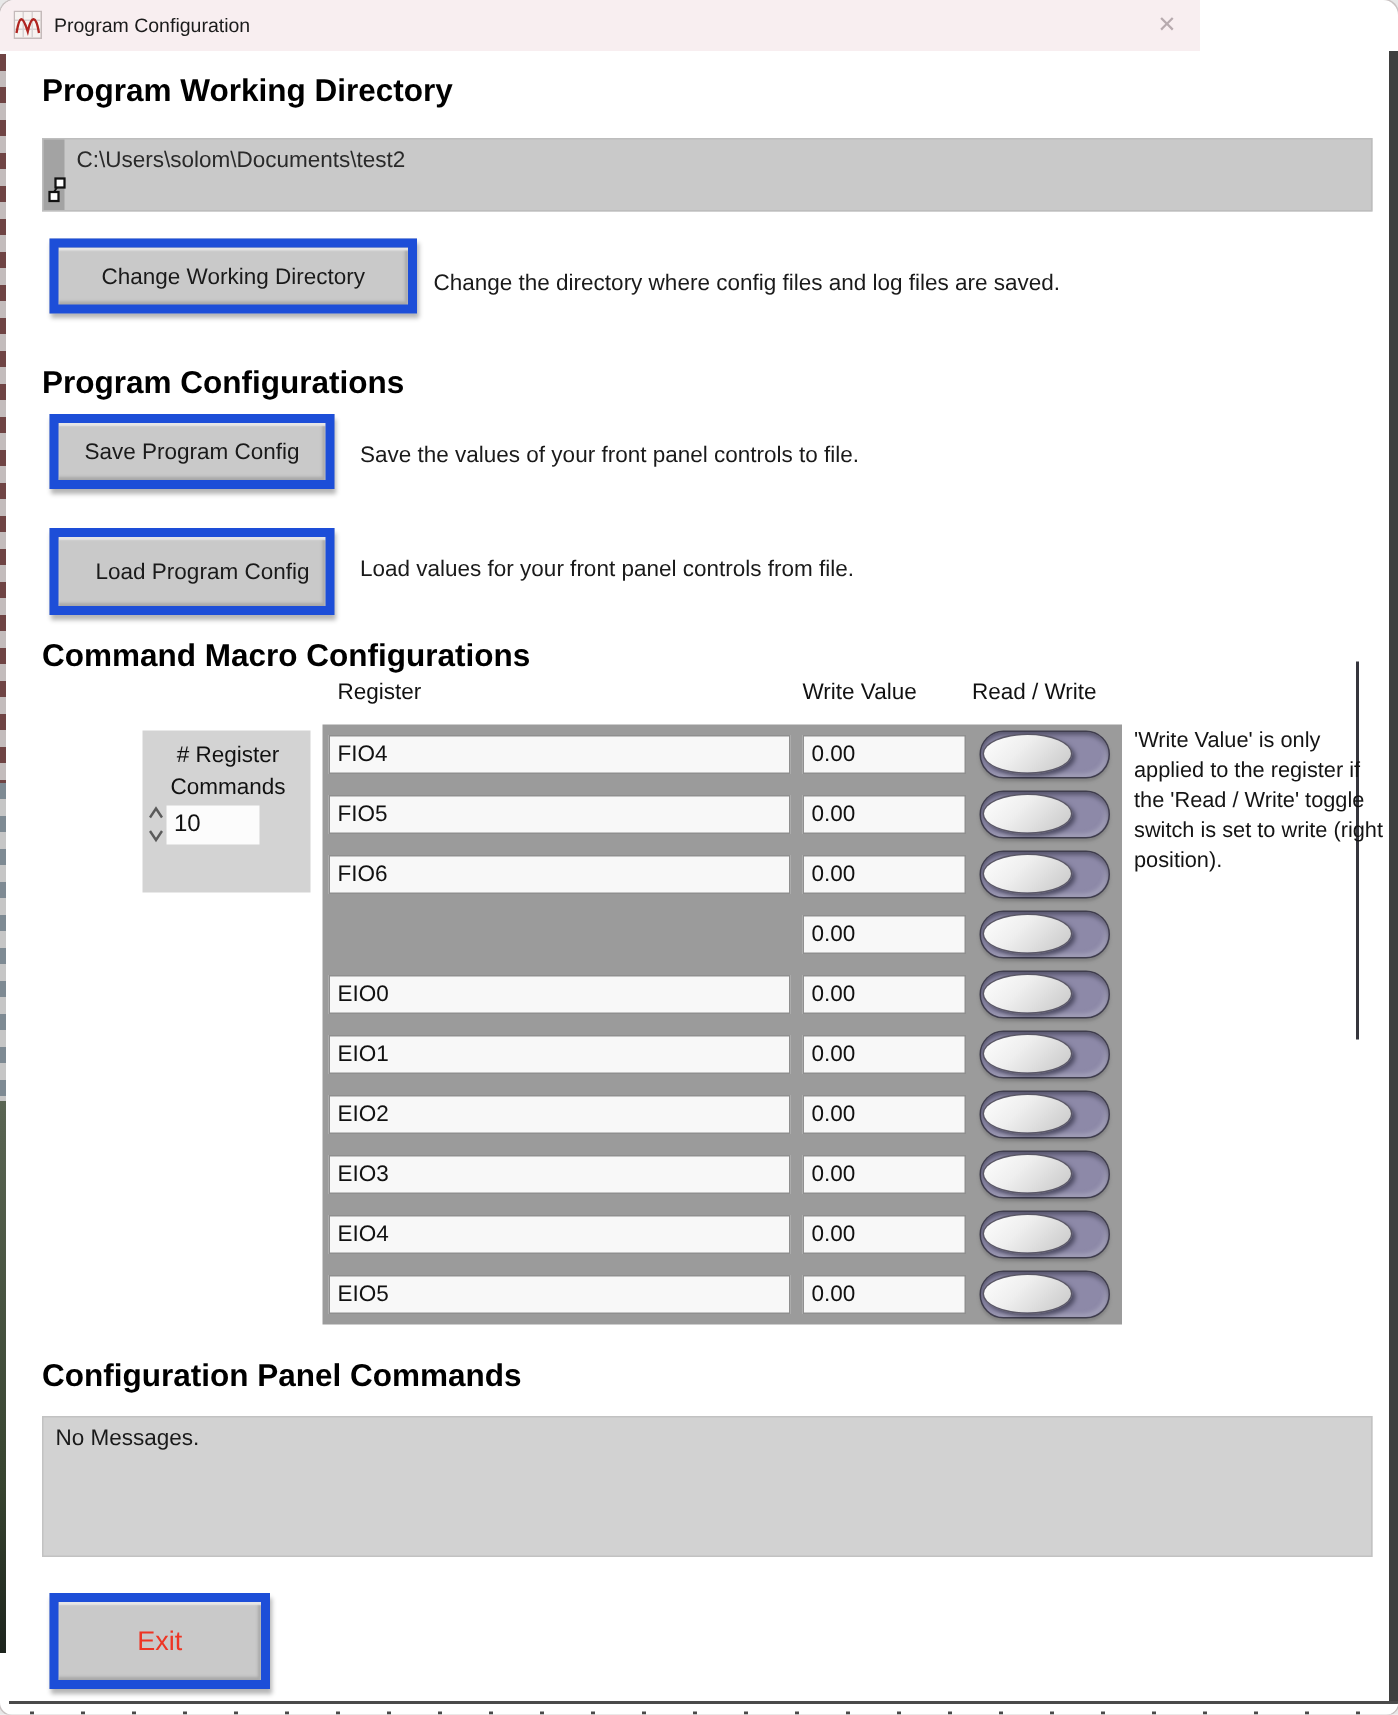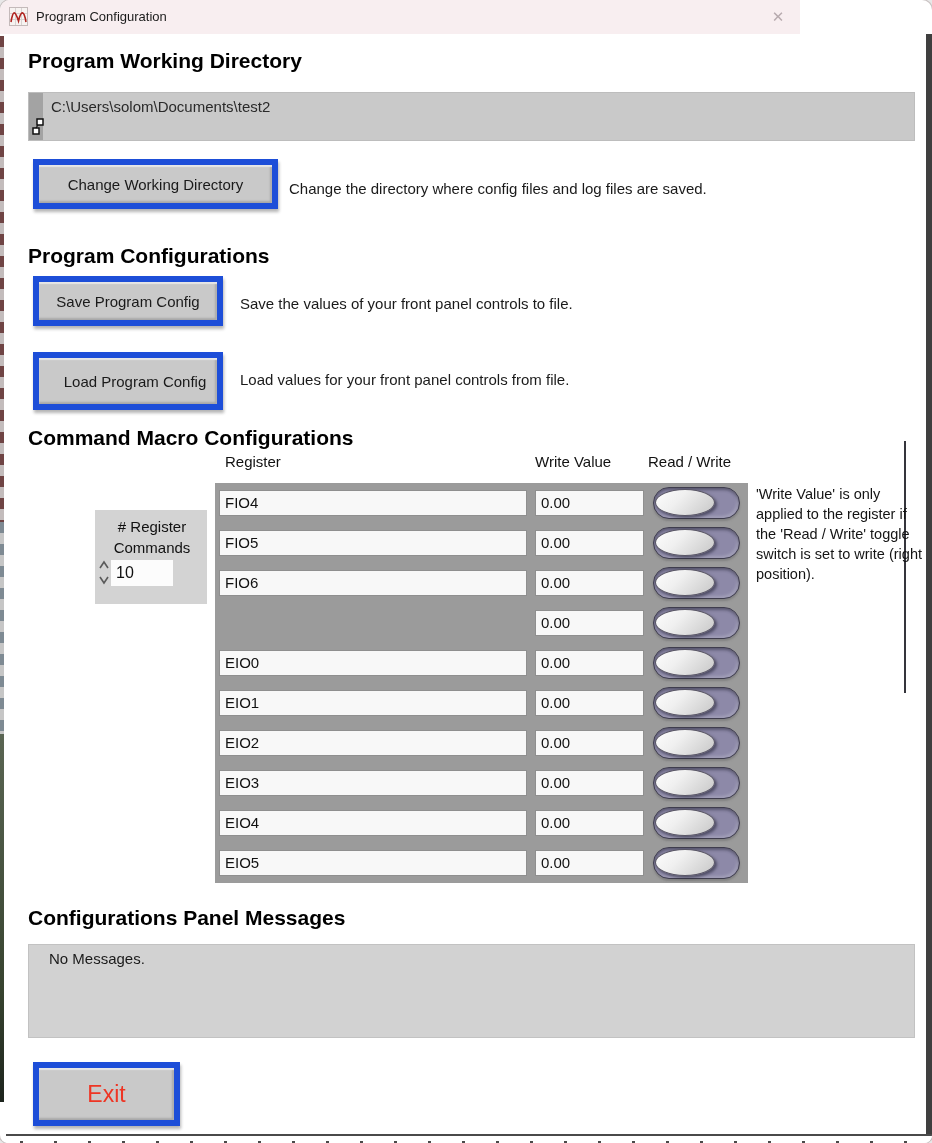--- a/index.html
+++ b/index.html
@@ -18,24 +18,24 @@
   .path-ctl{position:absolute;left:28px;top:92px;width:887px;height:49px;background:#c9c9c9;
             border:1px solid #bdbdbd;box-sizing:border-box;}
   .path-browse{position:absolute;left:0;top:0;width:14px;height:100%;background:#a3a3a3;}
   .path-glyph{position:absolute;left:-5px;top:25px;}
   .path-text{position:absolute;left:22px;top:5px;font-size:15px;color:#2a2a2a;white-space:nowrap;}
   
   .btn{position:absolute;background:#c9c9c9;border:6px solid #1d4ed8;box-sizing:border-box;
        display:flex;align-items:center;justify-content:center;font-size:15px;color:#1a1a1a;
        box-shadow:inset 0 2px 1px #e6e6e6,inset -2px -2px 2px #a8a8a8,1px 3px 3px #b5b5b5;
        cursor:default;white-space:nowrap;}
-  .exit-btn{color:#ee3524;font-size:23px;}
+  .exit-btn{color:#ee3524;font-size:18px;}
   
   .col-hdr{position:absolute;top:453px;font-size:15px;color:#111;white-space:nowrap;}
-  .regcmd-panel{position:absolute;left:95px;top:510px;width:112px;height:94px;background:#d3d3d3;}
+  .regcmd-panel{position:absolute;left:95px;top:487px;width:112px;height:108px;background:#d3d3d3;}
   .regcmd-label{position:absolute;left:8px;top:6px;width:98px;text-align:center;font-size:15px;
                 color:#111;line-height:21px;}
   .spinner{position:absolute;left:3px;top:49px;width:12px;height:28px;}
   .spin-field{position:absolute;left:16px;top:50px;width:62px;height:26px;background:#fcfcfc;
               font-size:16px;color:#111;line-height:26px;padding-left:5px;box-sizing:border-box;}
   .macro-table{position:absolute;left:215px;top:483px;width:533px;height:400px;background:#9b9b9b;}
   .macro-row{position:absolute;left:0;width:100%;height:40px;}
   .reg-field,.val-field{position:absolute;top:7px;height:26px;background:#f8f8f8;
         border:1px solid #8f8f8f;box-sizing:border-box;font-size:15px;color:#111;
         line-height:24px;padding-left:5px;white-space:nowrap;overflow:hidden;}
@@ -45,21 +45,21 @@
           background:#8d89a8;border:1px solid #3f3d4d;box-sizing:border-box;
           box-shadow:inset 0 2px 3px rgba(25,25,40,.45),inset -2px -2px 3px rgba(205,205,220,.35),0 2px 2px rgba(110,110,110,.55);}
   .knob{position:absolute;left:1px;top:1px;width:60px;height:27px;border-radius:50%;
         background:linear-gradient(135deg,#fefefe 0%,#efefef 40%,#c7c7c7 100%);
         border:1px solid #5a5766;box-sizing:border-box;box-shadow:2px 2px 3px rgba(30,30,48,.55);}
   .note{position:absolute;left:756px;top:484px;width:172px;font-size:14.5px;color:#141414;
         line-height:20px;}
   
   .msg-box{position:absolute;left:28px;top:944px;width:887px;height:94px;background:#d2d2d2;
            border:1px solid #c2c2c2;box-sizing:border-box;font-size:15px;color:#1a1a1a;
-           padding:5px 20px;}
+           padding:5px 8px;}
   
   .deco-left-1{position:absolute;left:0;top:36px;width:4px;height:486px;
     background:repeating-linear-gradient(180deg,#6f4444 0 11px,#c3bcbc 11px 22px);}
   .deco-left-2{position:absolute;left:0;top:522px;width:4px;height:212px;
     background:repeating-linear-gradient(180deg,#7e8a93 0 11px,#c6c6c6 11px 22px);}
   .deco-left-3{position:absolute;left:0;top:734px;width:4px;height:368px;
     background:linear-gradient(180deg,#5a6553 0%,#37432f 70%,#1d241d 100%);}
   .deco-right{position:absolute;left:926px;top:34px;width:6px;height:1100px;background:#3f3f3f;}
   .deco-midline{position:absolute;left:904px;top:441px;width:2px;height:252px;background:#35353c;}
   .bottom-ruler{position:absolute;left:6px;right:0;top:1134px;height:9px;background:#fff;
@@ -212,21 +212,21 @@
     <div class="reg-field">EIO5</div>
     <div class="val-field">0.00</div>
     <div class="toggle">
       <div class="knob"></div>
     </div>
   </div>
 </div>
 
   <div class="note">'Write Value' is only applied to the register if the 'Read / Write' toggle switch is set to write (right position).</div>
 
-  <div class="h" style="left:28px;top:906px;">Configurations Panel Messages</div>
+  <div class="h" style="left:28px;top:906px;">Configuration Panel Commands</div>
   <div class="msg-box">No Messages.</div>
 
   <button class="btn exit-btn" style="left:33px;top:1062px;width:147px;height:64px;">Exit</button>
 
   <div class="bottom-ruler">
     <div class="ticks"></div>
   </div>
 </div>
 
 </body></html>

